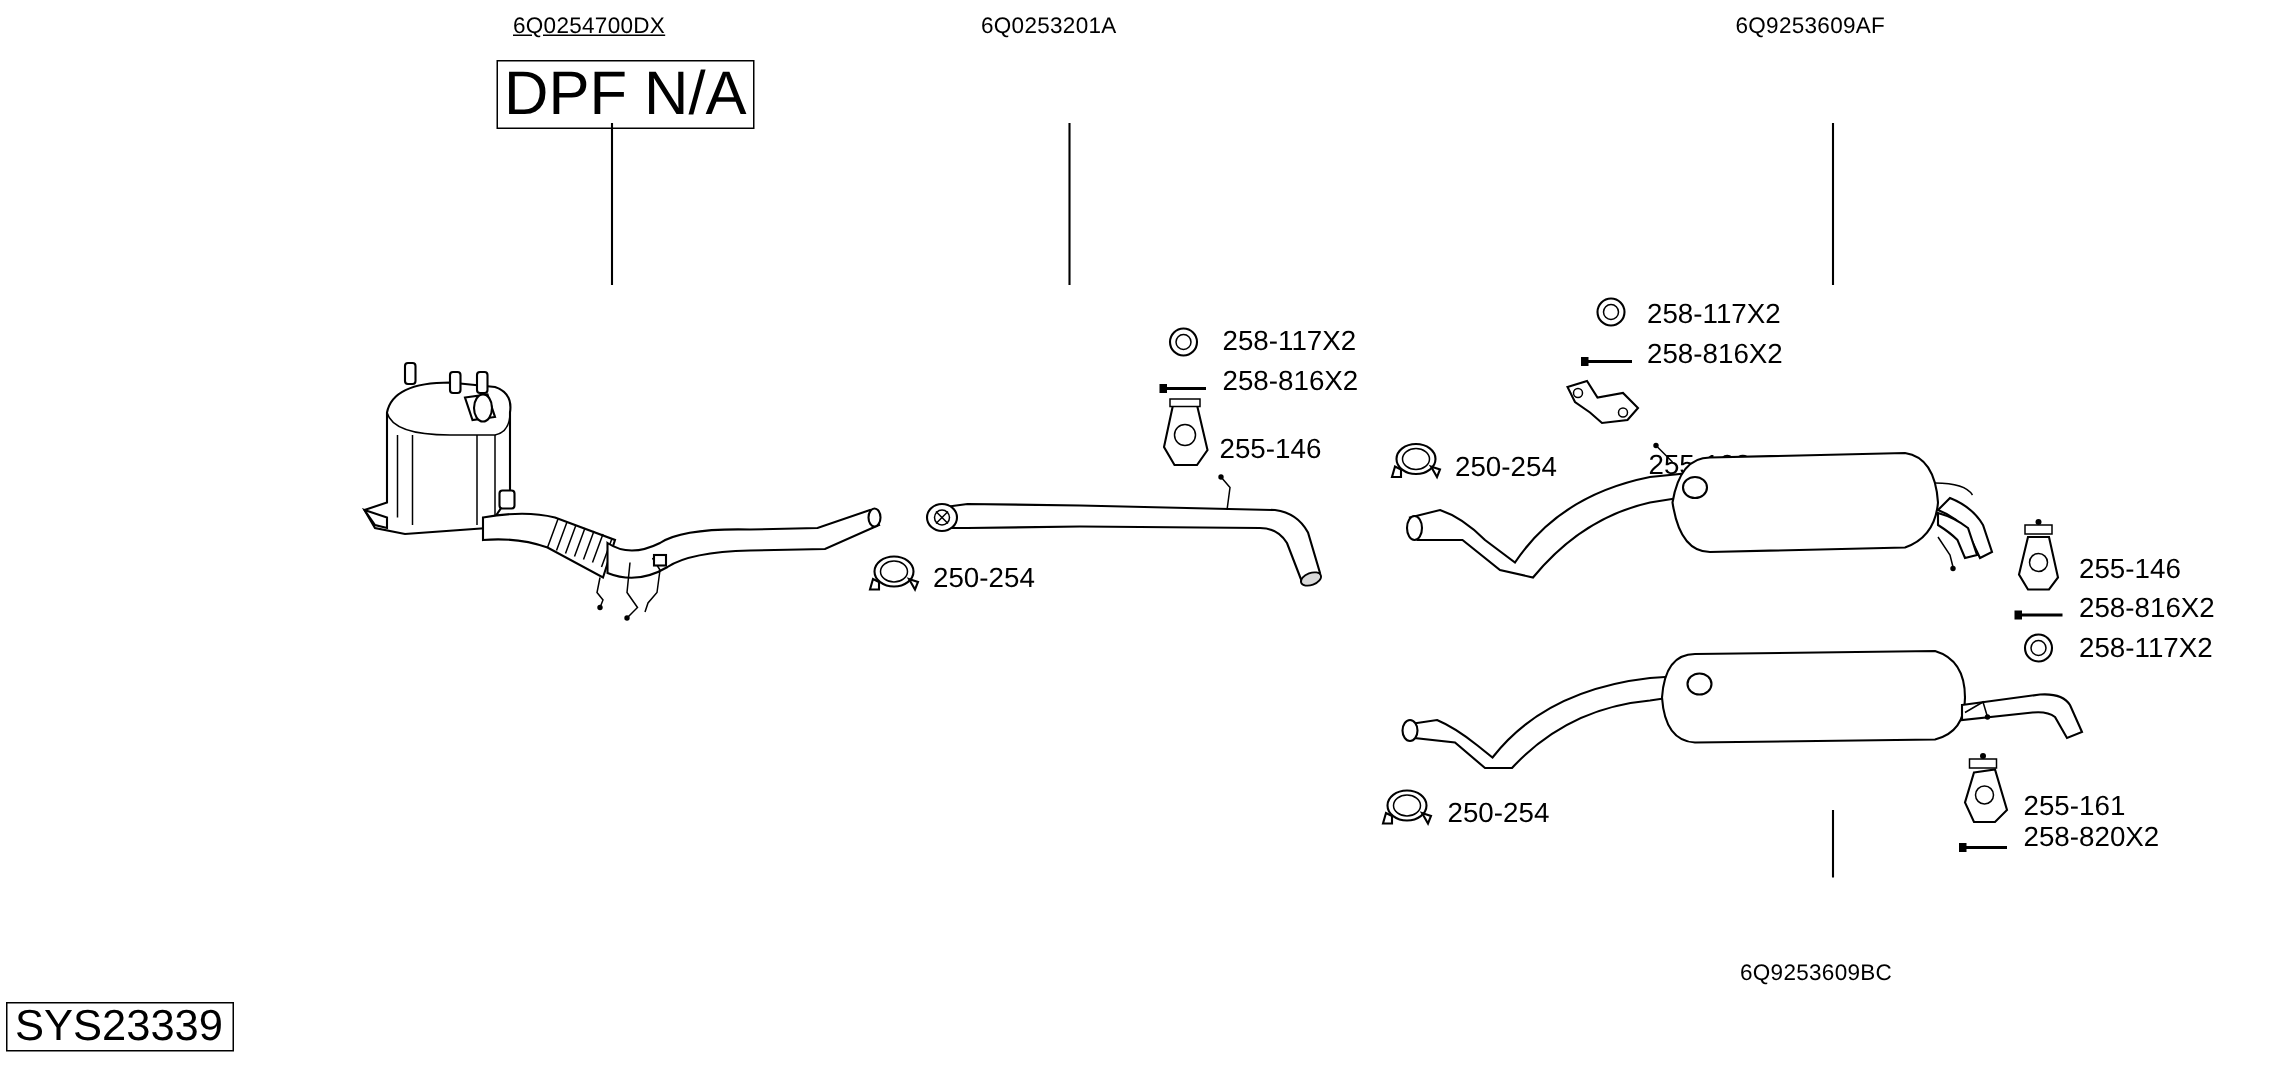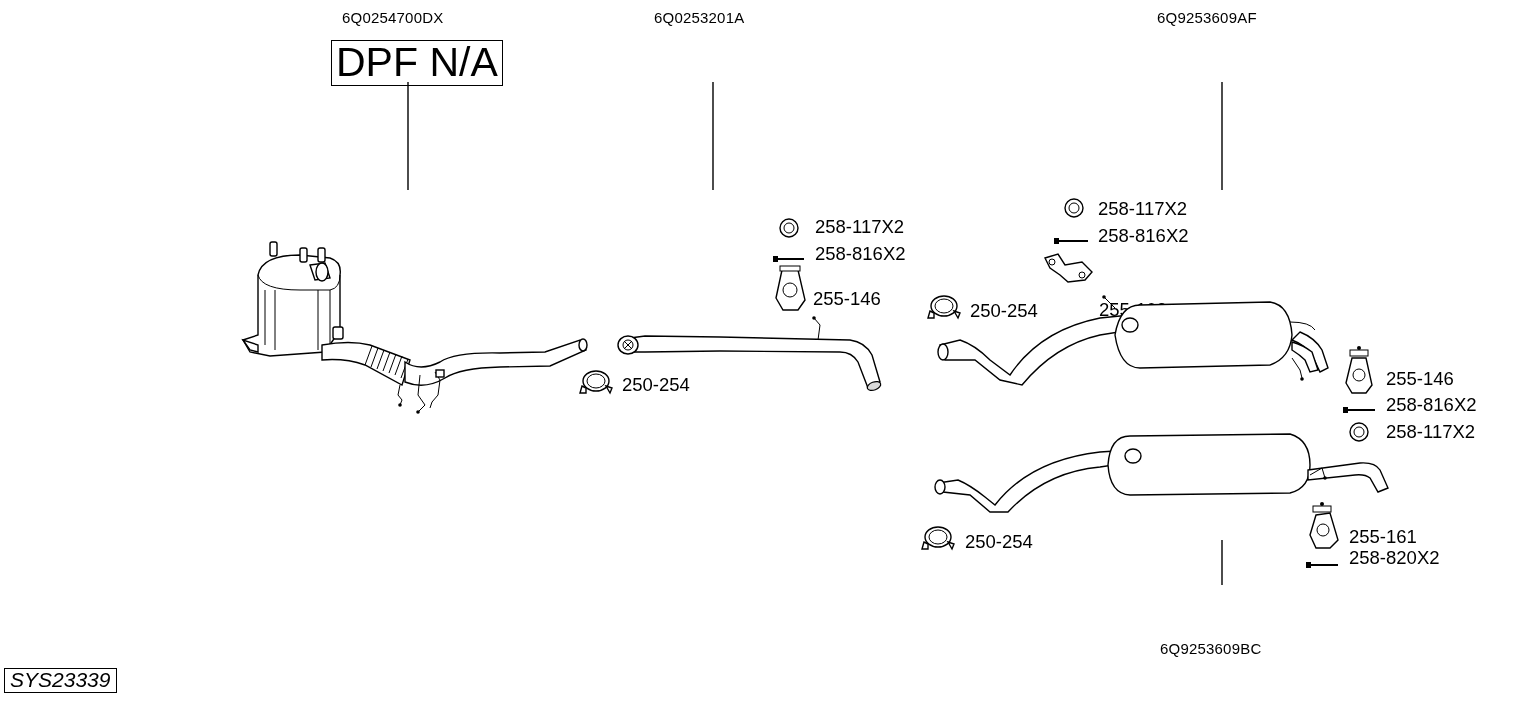--- a/index.html
+++ b/index.html
@@ -3,33 +3,33 @@
 <meta charset="utf-8">
 <style>
   html, body { margin:0; padding:0; background:#ffffff; }
   body { width:1530px; height:711px; position:relative; overflow:hidden;
          font-family:"Liberation Sans", sans-serif; color:#000; }
   #diagram { position:absolute; left:0; top:0; width:1530px; height:711px; }
   .oe { position:absolute; font-size:15px; letter-spacing:0.2px; }
   .big { position:absolute; font-size:37px; line-height:1; }
   .boxed { border:1.5px solid #000; padding:1px 4px 2px 4px; }
   .lbl { position:absolute; font-size:18.5px; line-height:1; }
-  .sys { position:absolute; left:4px; top:668px; font-size:21px; border:1.5px solid #000;
-         padding:0 6px 1px 5px; line-height:1.05;font-style:italic; }
+  .sys { position:absolute; left:4px; top:668px; font-size:29px; border:1.5px solid #000;
+         padding:0 6px 1px 5px; line-height:1.05; }
   svg .pipe { fill:#fff; stroke:#000; stroke-width:1.4; }
   svg .ln { fill:none; stroke:#000; stroke-width:1.4; }
   svg .thin { fill:none; stroke:#000; stroke-width:1; }
   svg .sh { fill:#d9d9d9; stroke:#000; stroke-width:1.2; }
 </style>
 </head>
 <body>
 
 <div id="diagram">
 
-  <div class="oe" style="left:342px; top:9px;">6Q0254700DX</div>
+  <div class="oe" style="left:342px; top:9px;text-decoration:underline;">6Q0254700DX</div>
   <div class="oe" style="left:654px; top:9px;">6Q0253201A</div>
   <div class="oe" style="left:1157px; top:9px;">6Q9253609AF</div>
 
   <div class="big boxed" style="left:331px; top:40px; font-size:41px;">DPF N/A</div>
   <div class="oe" style="left:1160px; top:640px;">6Q9253609BC</div>
 
   <div class="sys">SYS23339</div>
 
   <div class="lbl" style="left:622px; top:376px;">250-254</div>
 

